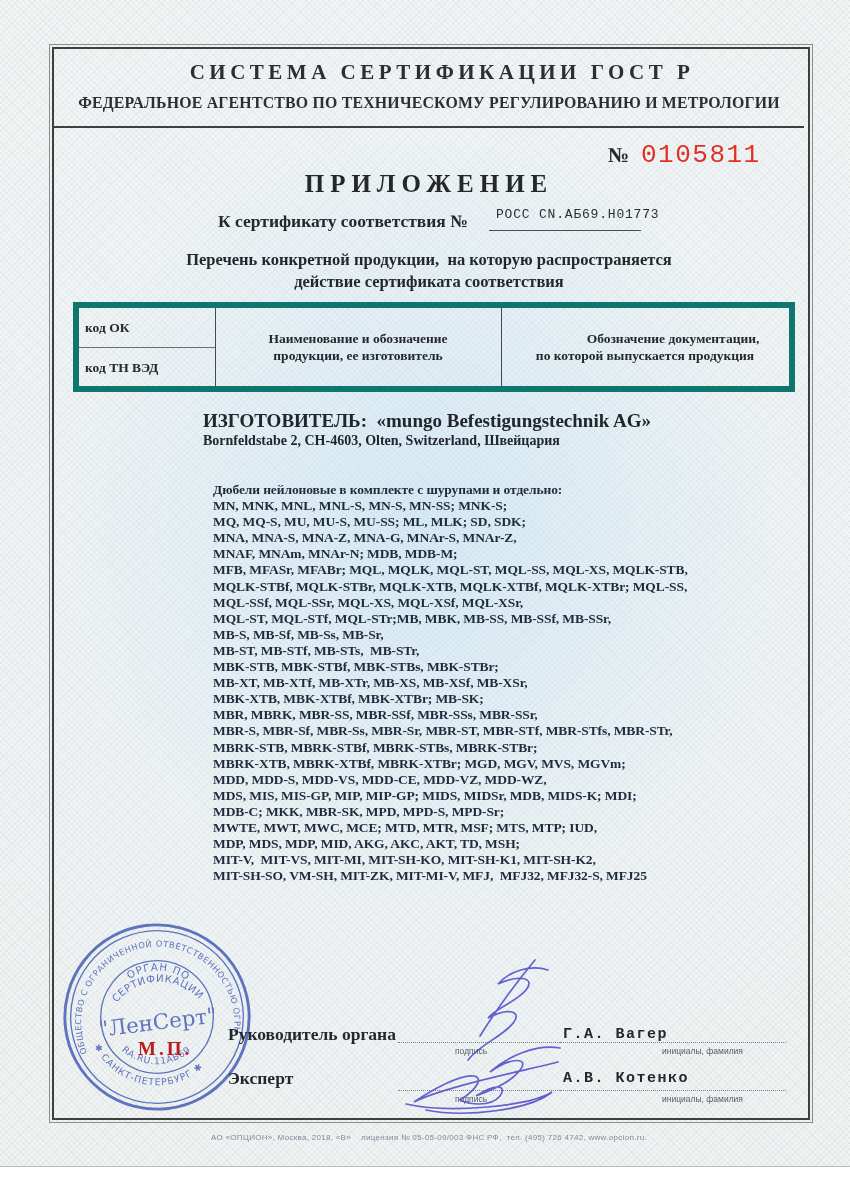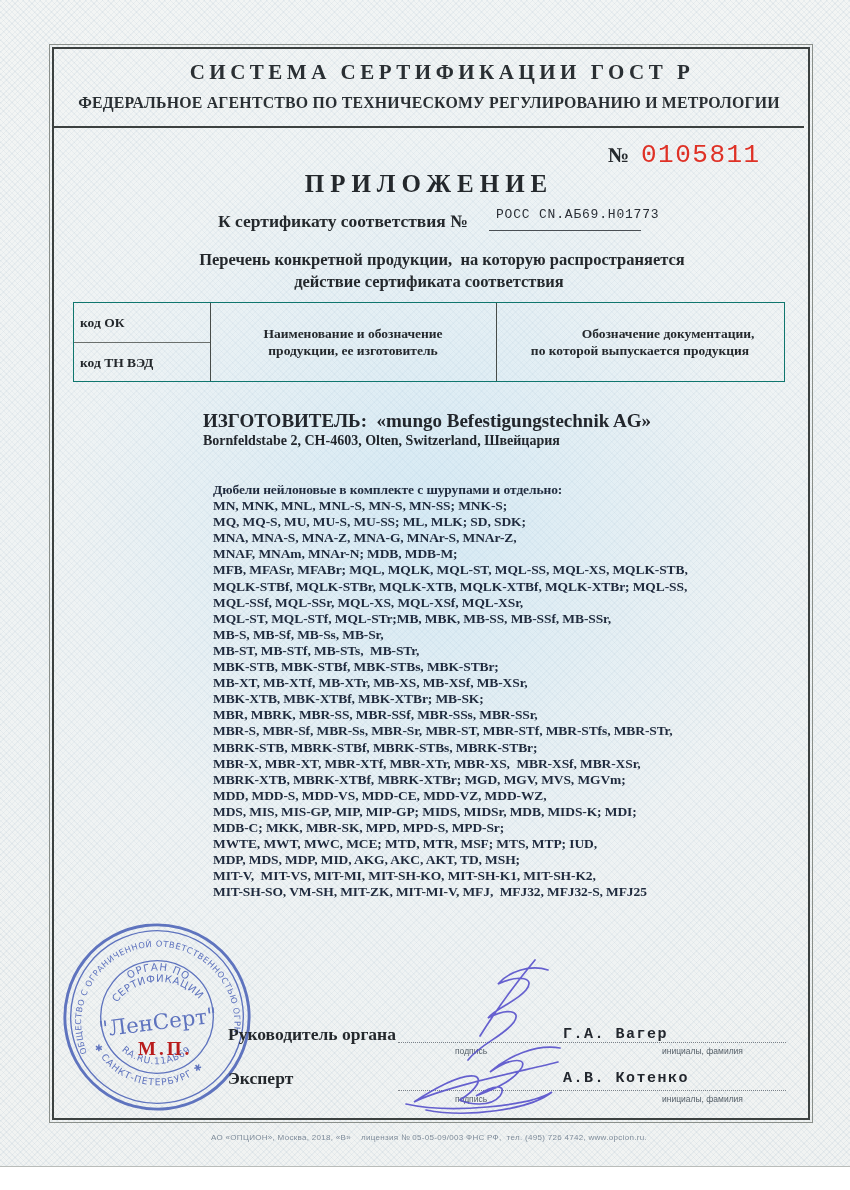--- a/index.html
+++ b/index.html
@@ -40,24 +40,24 @@
 
   <div class="t serifb" style="left:608px;top:143px;font-size:21px;color:#25292d;">№</div>
   <div class="t mono" style="left:641px;top:140px;font-size:26px;letter-spacing:1.5px;color:#df3126;">0105811</div>
 
   <div class="t serifb" style="left:52px;top:170px;width:754px;text-align:center;font-size:25px;letter-spacing:6px;">ПРИЛОЖЕНИЕ</div>
 
   <div class="t serifb" style="left:218px;top:211px;font-size:17.5px;">К сертификату соответствия №</div>
   <div class="t mono" style="left:496px;top:207px;font-size:13px;letter-spacing:0.8px;color:#2b2f36;font-weight:normal;">РОСС CN.АБ69.Н01773</div>
   <div class="sigline" style="left:489px;top:230px;width:152px;border-bottom:1px solid #4a4f54;"></div>
 
-  <div class="t serifb" style="left:52px;top:250px;width:754px;text-align:center;font-size:16.5px;padding-left:13px;">Перечень конкретной продукции,  на которую распространяется</div>
+  <div class="t serifb" style="left:52px;top:250px;width:754px;text-align:center;font-size:16.5px;">Перечень конкретной продукции,  на которую распространяется</div>
   <div class="t serifb" style="left:52px;top:272px;width:754px;text-align:center;font-size:16.5px;">действие сертификата соответствия</div>
 
-  <div style="position:absolute;left:73px;top:302px;width:710px;height:78px;border:1px solid #0f766e;">
+  <div style="position:absolute;left:73px;top:302px;width:710px;height:78px;border:6px solid #0f766e;">
     <div style="position:absolute;left:136px;top:0;height:100%;border-left:1.5px solid #474c49;"></div>
     <div style="position:absolute;left:422px;top:0;height:100%;border-left:1.5px solid #474c49;"></div>
     <div style="position:absolute;left:0;top:39px;width:136px;border-top:1px solid #6a6f6c;"></div>
     <div class="tbl-cell" style="left:6px;top:11px;text-align:left;">код ОК</div>
     <div class="tbl-cell" style="left:6px;top:51px;text-align:right;">код ТН ВЭД</div>
     <div class="tbl-cell" style="left:136px;top:22px;width:286px;">Наименование и обозначение</div>
     <div class="tbl-cell" style="left:136px;top:39px;width:286px;">продукции, ее изготовитель</div>
     <div class="tbl-cell" style="left:422px;top:22px;width:288px;padding-left:28px;">Обозначение документации,</div>
     <div class="tbl-cell" style="left:422px;top:39px;width:288px;">по которой выпускается продукция</div>
   </div>
@@ -76,21 +76,20 @@
       <div class="listline">MQL-SSf, MQL-SSr, MQL-XS, MQL-XSf, MQL-XSr,</div>
       <div class="listline">MQL-ST, MQL-STf, MQL-STr;MB, MBK, MB-SS, MB-SSf, MB-SSr,</div>
       <div class="listline">MB-S, MB-Sf, MB-Ss, MB-Sr,</div>
       <div class="listline">MB-ST, MB-STf, MB-STs,  MB-STr,</div>
       <div class="listline">MBK-STB, MBK-STBf, MBK-STBs, MBK-STBr;</div>
       <div class="listline">MB-XT, MB-XTf, MB-XTr, MB-XS, MB-XSf, MB-XSr,</div>
       <div class="listline">MBK-XTB, MBK-XTBf, MBK-XTBr; MB-SK;</div>
       <div class="listline">MBR, MBRK, MBR-SS, MBR-SSf, MBR-SSs, MBR-SSr,</div>
       <div class="listline">MBR-S, MBR-Sf, MBR-Ss, MBR-Sr, MBR-ST, MBR-STf, MBR-STfs, MBR-STr,</div>
       <div class="listline">MBRK-STB, MBRK-STBf, MBRK-STBs, MBRK-STBr;</div>
-      <div class="listline">MBR-X, MBR-XT, MBR-XTf, MBR-XTr, MBR-XS,  MBR-XSf, MBR-XSr,</div>
       <div class="listline">MBRK-XTB, MBRK-XTBf, MBRK-XTBr; MGD, MGV, MVS, MGVm;</div>
       <div class="listline">MDD, MDD-S, MDD-VS, MDD-CE, MDD-VZ, MDD-WZ,</div>
       <div class="listline">MDS, MIS, MIS-GP, MIP, MIP-GP; MIDS, MIDSr, MDB, MIDS-K; MDI;</div>
       <div class="listline">MDB-C; MKK, MBR-SK, MPD, MPD-S, MPD-Sr;</div>
       <div class="listline">MWTE, MWT, MWC, MCE; MTD, MTR, MSF; MTS, MTP; IUD,</div>
       <div class="listline">MDP, MDS, MDP, MID, AKG, AKC, AKT, TD, MSH;</div>
       <div class="listline">MIT-V,  MIT-VS, MIT-MI, MIT-SH-KO, MIT-SH-K1, MIT-SH-K2,</div>
       <div class="listline">MIT-SH-SO, VM-SH, MIT-ZK, MIT-MI-V, MFJ,  MFJ32, MFJ32-S, MFJ25</div>
     </div>
 

